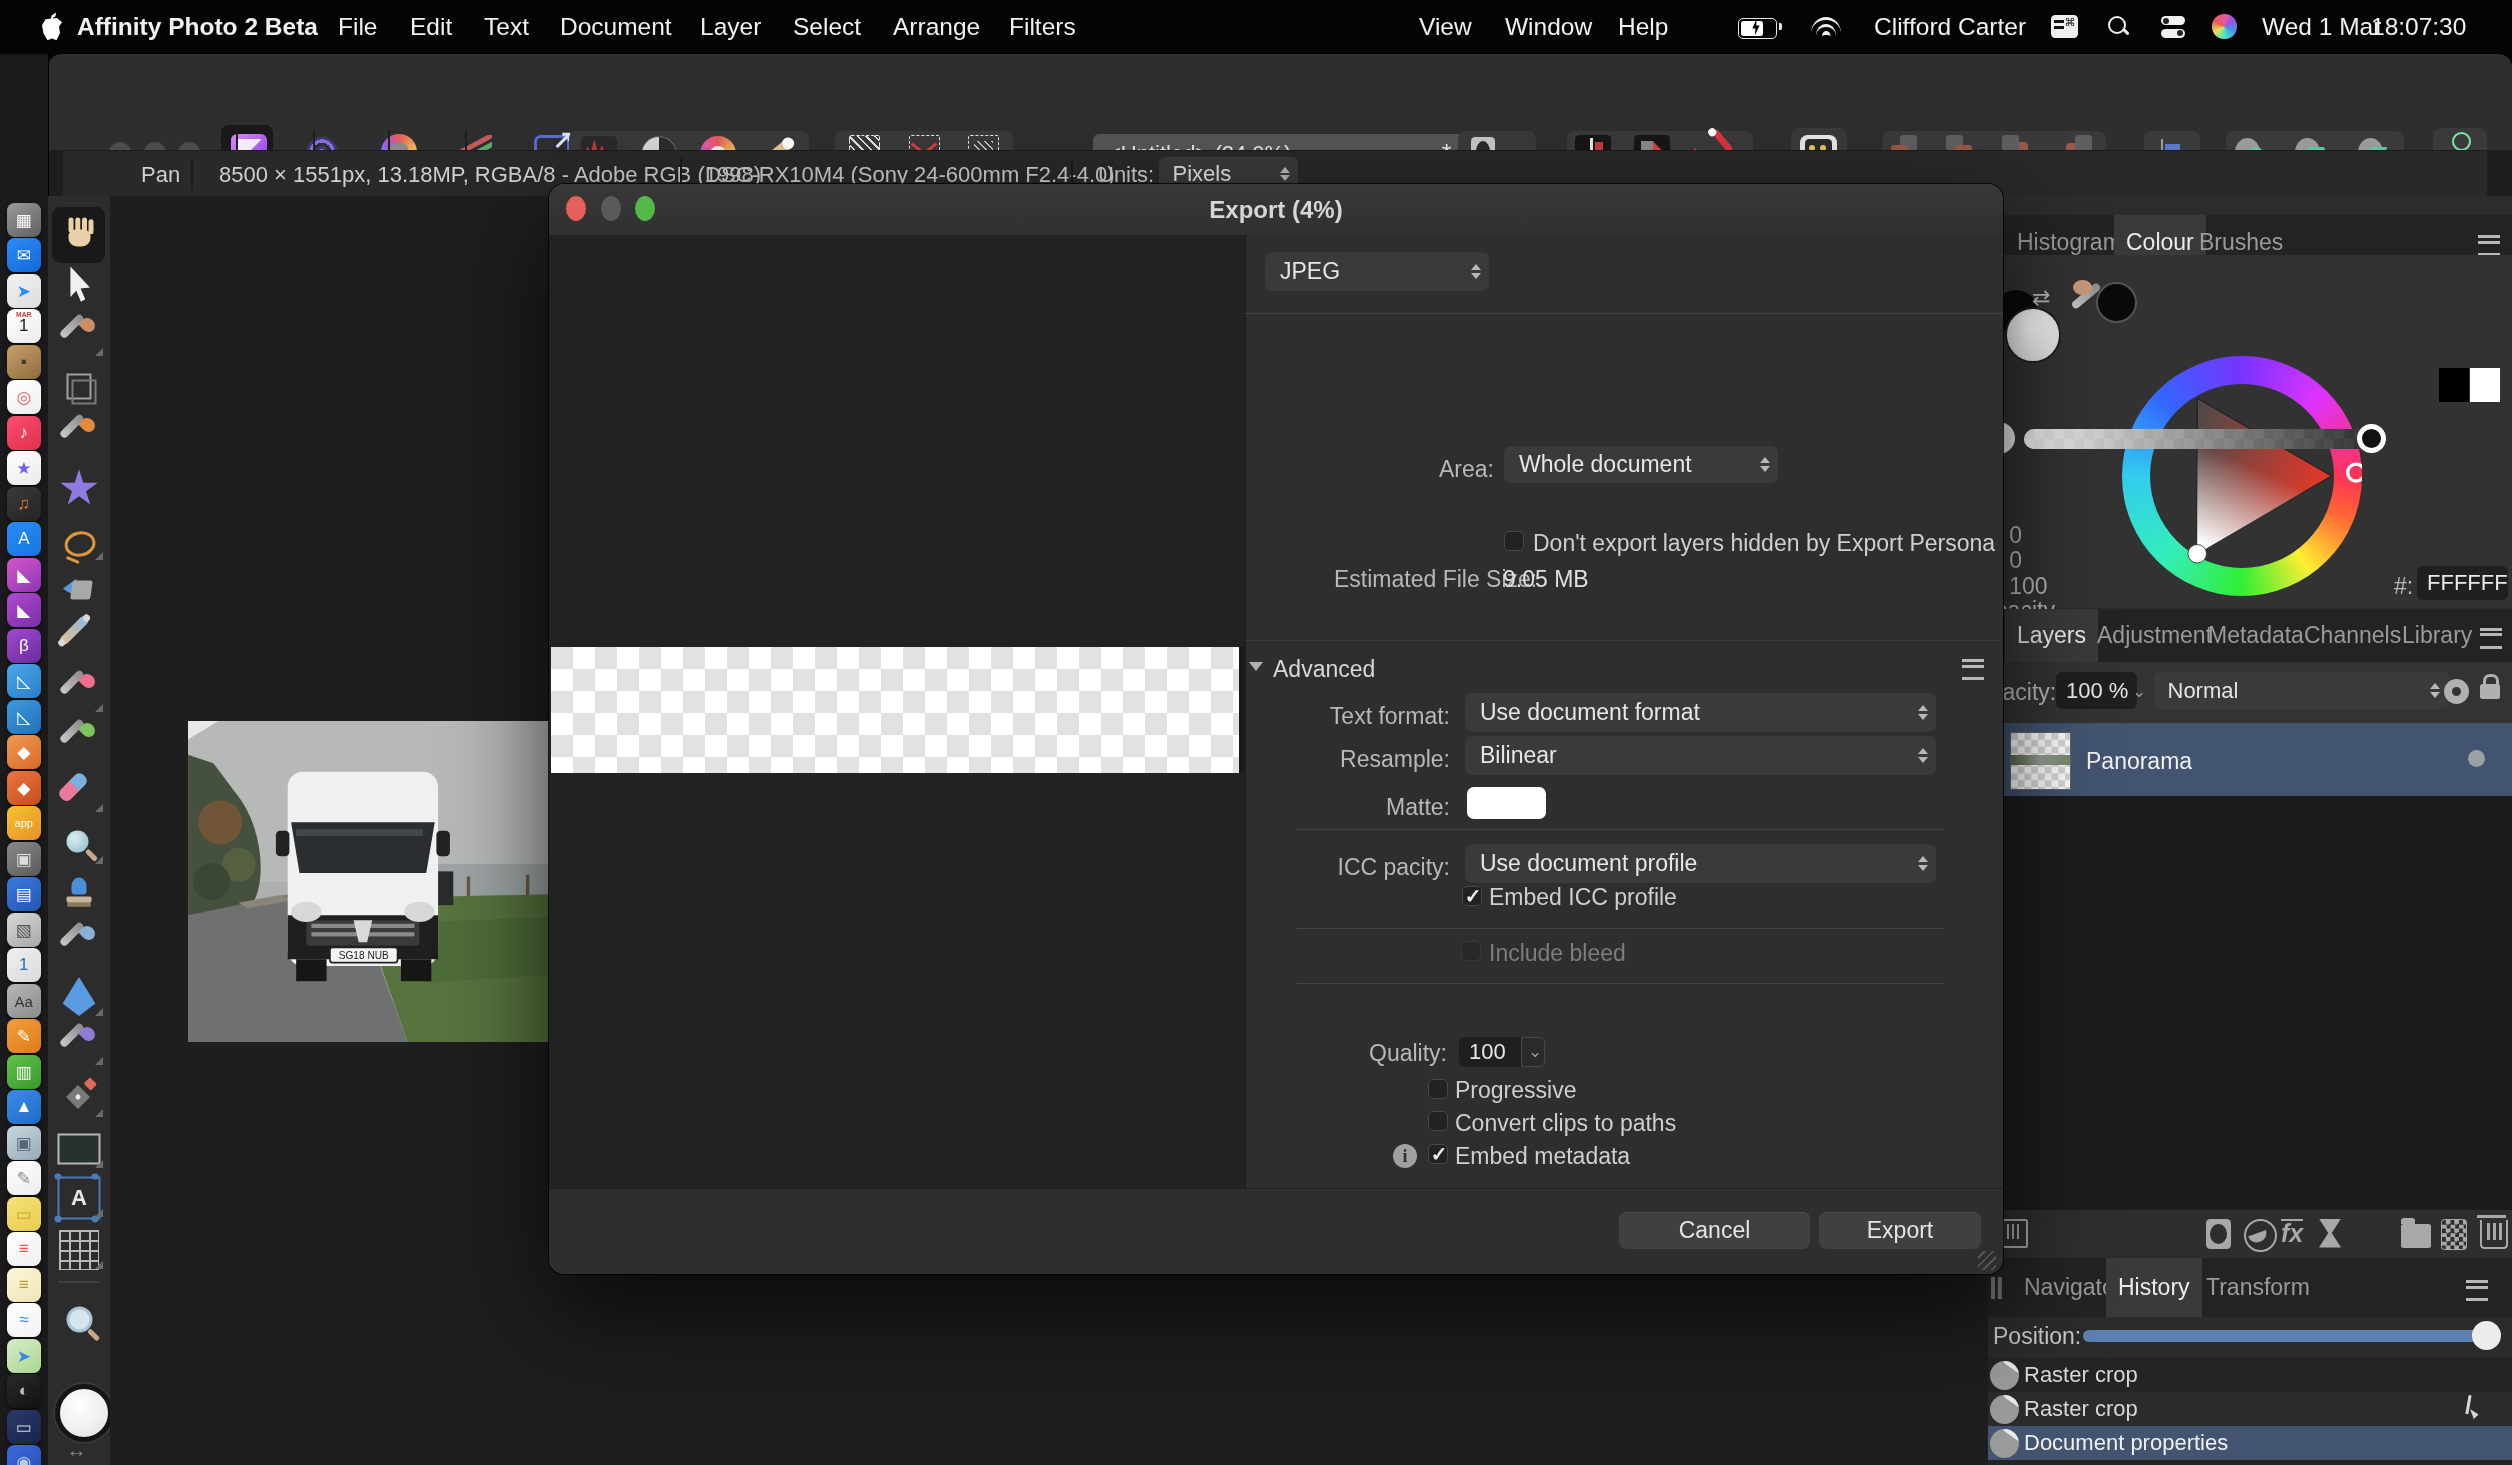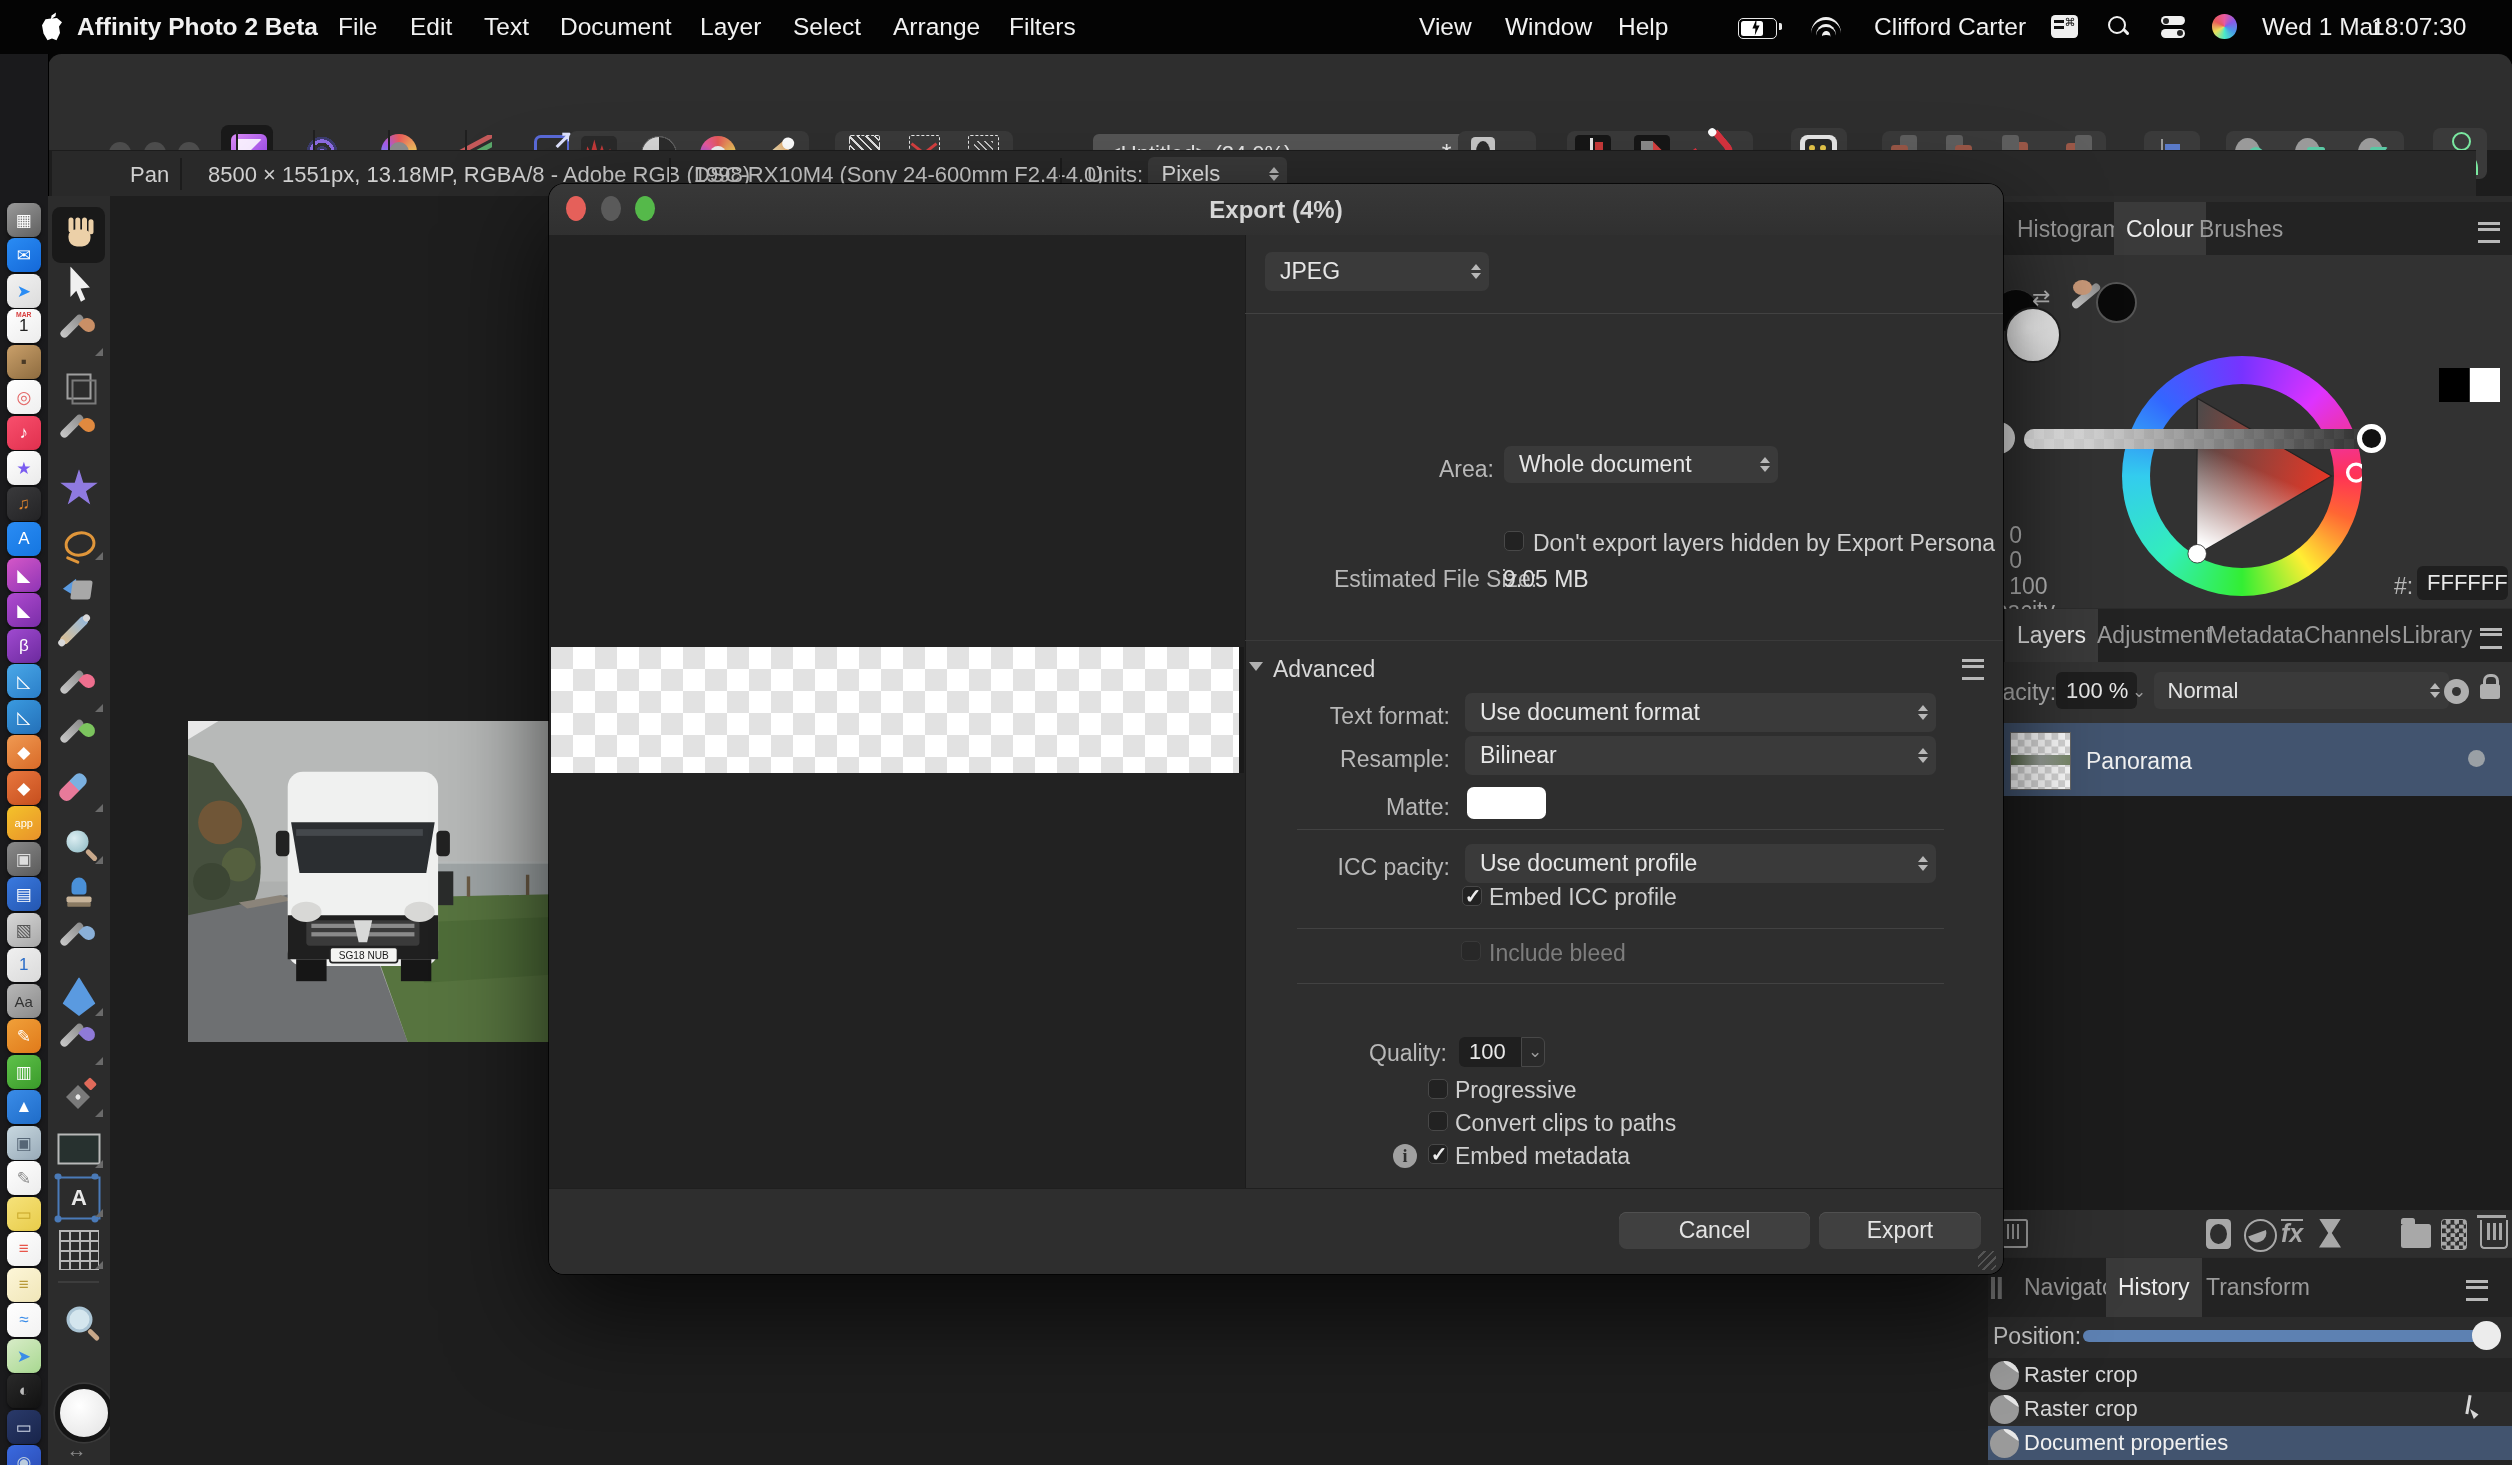--- a/index.html
+++ b/index.html
@@ -33,21 +33,21 @@
   .cc-ico{position:absolute;left:2161px;top:16px;width:24px;height:22px;}
   .cc-ico i{position:absolute;left:0;width:24px;height:9.3px;background:#f0f0f0;border-radius:5px;}
   .cc-ico i:nth-child(1){top:0;} .cc-ico i:nth-child(2){top:12.7px;}
   .cc-ico i:nth-child(1)::after{content:"";position:absolute;left:1.7px;top:1.7px;width:6px;height:6px;background:#222;border-radius:50%;}
   .cc-ico i:nth-child(2)::after{content:"";position:absolute;right:1.7px;top:1.7px;width:6px;height:6px;background:#222;border-radius:50%;}
   .siri-ico{position:absolute;left:2212px;top:14.4px;width:24.5px;height:24.5px;border-radius:50%;
     background:conic-gradient(#e85aa0,#8a5ae8,#4a9ae8,#4ae8c8,#e8e05a,#e85a5a,#e85aa0);filter:blur(0.5px);}
 
   
   #toolbar1{position:absolute;left:48px;top:54px;width:2464px;height:96px;background:#2e2e2e;border-radius:13.5px 13.5px 0 0;}
-  #toolbar2{position:absolute;left:52px;top:150px;width:2424px;height:46px;background:#292929;border-top:0.8px solid #1c1c1c;border-bottom:1.7px solid #141414;text-align:center;}
+  #toolbar2{position:absolute;left:63px;top:150px;width:2424px;height:46px;background:#292929;border-top:0.8px solid #1c1c1c;border-bottom:1.7px solid #141414;text-align:center;}
   .tl{position:absolute;top:88px;width:22px;height:22px;border-radius:50%;background:#4c4c4c;}
   .vsep{position:absolute;top:76px;height:47px;width:1.7px;background:#1f1f1f;}
   .grp{position:absolute;top:77px;height:45px;background:#3a3a3a;border-radius:7.6px;}
   .tbtxt{font-size:22px;color:#cfcfcf;}
 
   .persona-sel{position:absolute;left:173px;top:71px;width:52px;height:57px;background:#191919;border-radius:7.6px;}
   .p-photo{position:absolute;left:183px;top:80px;width:36px;height:36px;border-radius:6px;background:linear-gradient(135deg,#d98af5,#8a3ae0);}
   .p-photo::after{content:"";position:absolute;inset:5px;background:rgba(255,255,255,.85);clip-path:polygon(0 0,100% 0,0 100%);border-radius:2.5px;}
   .p-liquify{position:absolute;left:256px;top:80px;width:36px;height:36px;border-radius:50%;
     background:repeating-radial-gradient(circle at 50% 50%,#8a6ae0 0 3.4px,#3a3a6a 3.4px 6px,transparent 6px 9.3px);}
@@ -671,21 +671,21 @@
         <rect x="128" y="282" width="36" height="26" fill="#161616"></rect>
         <rect x="252" y="282" width="36" height="26" fill="#161616"></rect>
         <rect x="168" y="268" width="80" height="18" rx="3" fill="#f4f4f2" stroke="#222" stroke-width="2"></rect>
         <text x="208" y="282" text-anchor="middle" font-size="12" font-family="Liberation Sans, sans-serif" fill="#1a1a1a">SG18 NUB</text>
       </g>
     </svg>
   </div>
 
   <div id="rightcol">
 
-    <div class="tabbar" style="top:6px;height:55px">
+    <div class="tabbar" style="top:19px;height:55px">
       <span class="tab" style="left:17px">Histogram</span>
       <span class="tab sel" style="left:126px">Colour</span>
       <span class="tab" style="left:199px">Brushes</span>
       <span class="burger" style="left:490px;top:20px"></span>
     </div>
 
     <div class="panelbody" style="top:59px;height:353px">
       <span class="circ" style="left:5px;top:34px;width:44px;height:44px;background:#0a0a0a;border:1.7px solid #3a3a3a"></span>
       <span class="abs" style="left:44px;top:30px;color:#b8b8b8;font-size:22px">⇄</span>
       <span class="circ" style="left:17px;top:52px;width:52px;height:52px;background:radial-gradient(circle at 40% 35%,#ffffff,#dedede);border:2.5px solid #222"></span>

